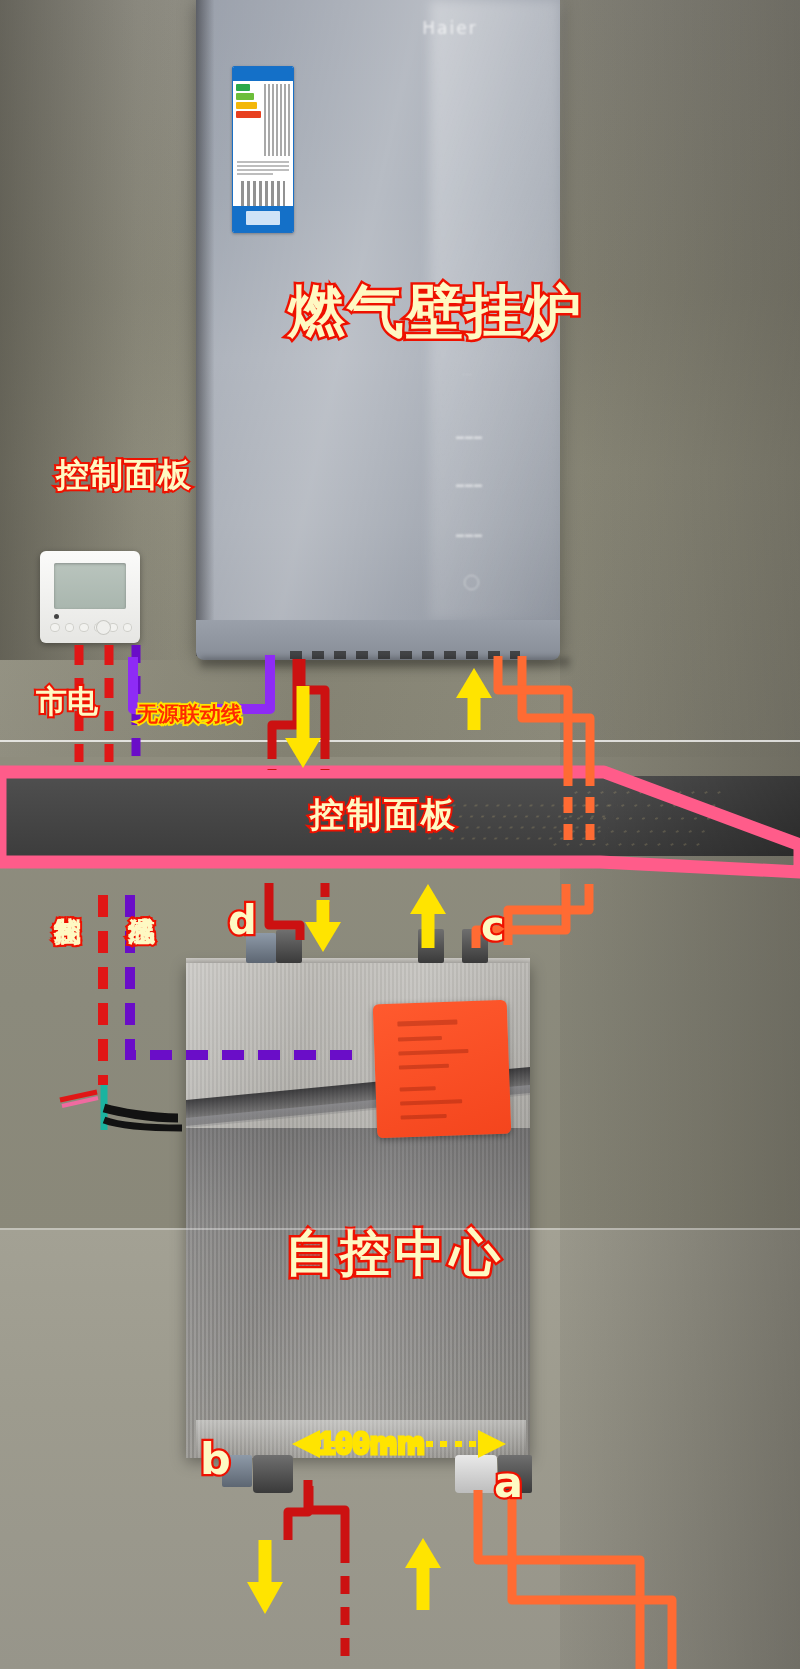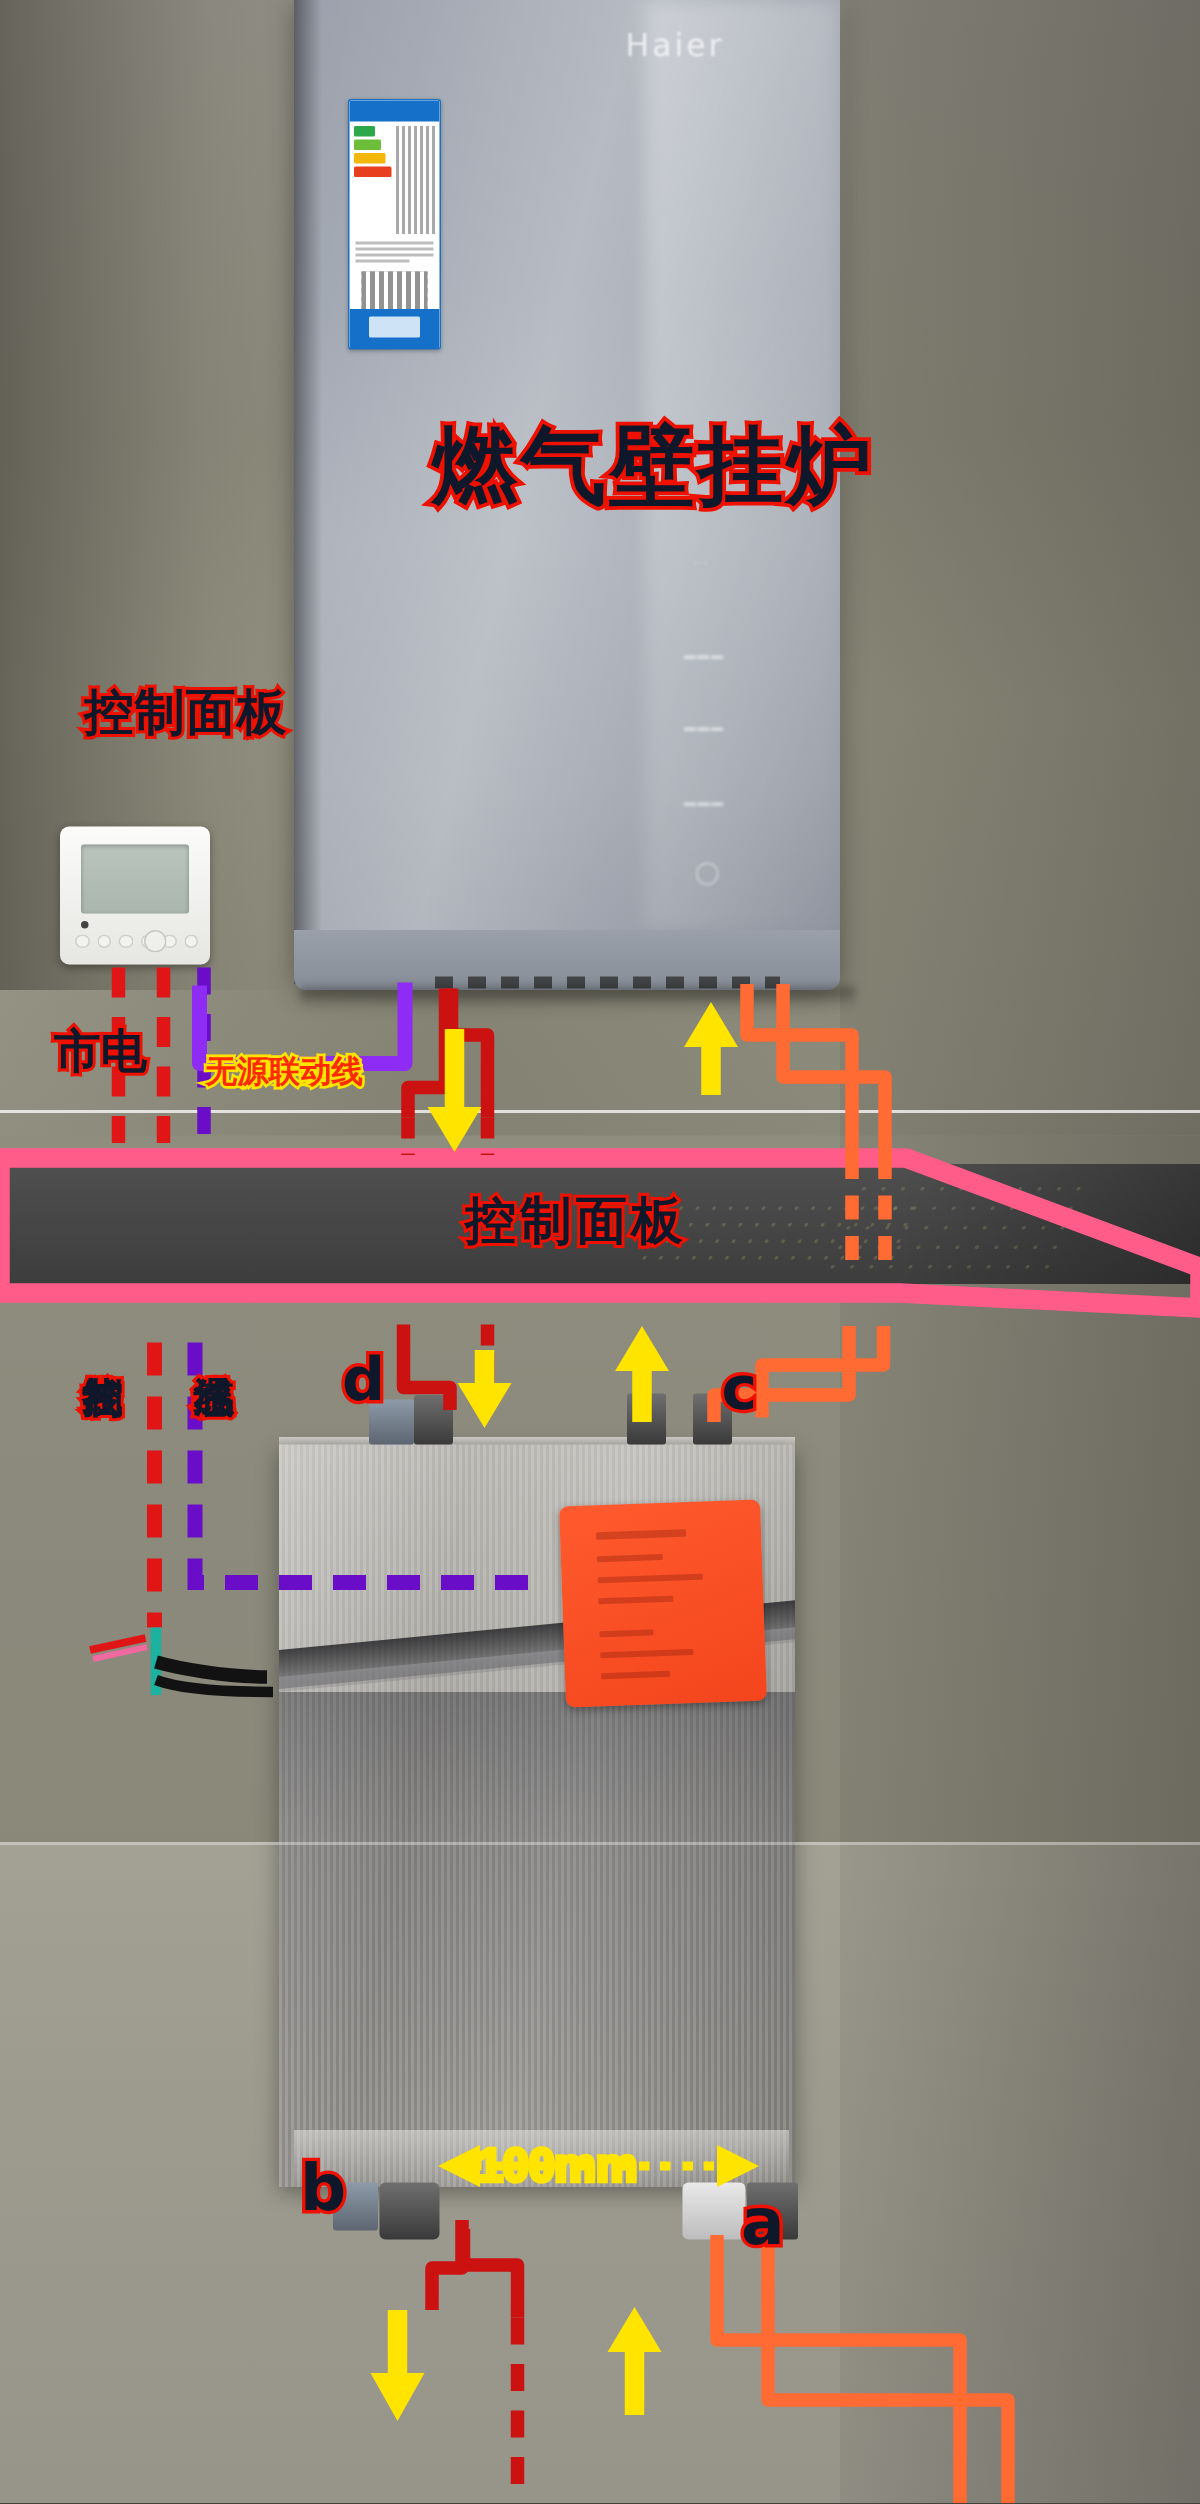--- a/index.html
+++ b/index.html
@@ -50,21 +50,21 @@
     filter:blur(6px);}
   .boiler-bottom{position:absolute;left:196px;top:620px;width:364px;height:40px;
     background:linear-gradient(180deg,#9aa0aa,#878d97);border-radius:0 0 8px 8px;}
   .boiler-vents{position:absolute;left:290px;top:651px;width:230px;height:8px;
     background:repeating-linear-gradient(90deg,#2b2b2b 0 12px, rgba(255,255,255,0) 12px 22px);
     opacity:.75;}
   .boiler-shadow-under{position:absolute;left:200px;top:658px;width:370px;height:14px;
     background:linear-gradient(180deg,rgba(0,0,0,.35),rgba(0,0,0,0));filter:blur(3px);}
 
   .haier-logo{position:absolute;left:390px;top:18px;width:120px;height:26px;
-    color:rgba(255,255,255,.72);font-size:21px;letter-spacing:2px;
+    color:rgba(255,255,255,.72);font-size:17px;letter-spacing:2px;
     font-family:"DejaVu Sans",sans-serif;filter:blur(.8px);text-align:center;}
 
   .energy-label{position:absolute;left:232px;top:66px;width:60px;height:165px;
     background:#fff;border:1px solid #1a6fc4;border-radius:2px;overflow:hidden;
     box-shadow:0 1px 3px rgba(0,0,0,.3);filter:blur(.35px);}
   .el-top{height:14px;background:#1470c8;}
   .el-grid{height:72px;padding:3px;display:flex;gap:2px;}
   .el-bars{width:26px;display:flex;flex-direction:column;gap:2px;}
   .el-bar{height:7px;border-radius:1px;}
   .el-qr{flex:1;background:
@@ -140,21 +140,21 @@
   .tb{width:10px;height:9px;border-radius:50%;background:#f2f2ef;box-shadow:inset 0 0 0 1px #cfcfca;}
   .thermo-dial{position:absolute;left:56px;top:69px;width:15px;height:15px;border-radius:50%;
     background:#efefec;box-shadow:inset 0 0 0 1px #c8c8c3;}
 
   
   svg.overlay{position:absolute;left:0;top:0;width:800px;height:1669px;pointer-events:none;}
 
   
   .lbl{position:absolute;white-space:nowrap;font-weight:bold;line-height:1;
     font-family:"DejaVu Sans","Liberation Sans",sans-serif;}
-  .lbl-yellow{color:#0f172a;
+  .lbl-yellow{color:#fef9c3;
     -webkit-text-stroke:4px #ee1100;paint-order:stroke fill;}
   .lbl-red{color:#ff2a00;-webkit-text-stroke:3.5px #ffe400;paint-order:stroke fill;}
 
   #t-boiler{left:288px;top:283px;font-size:57px;letter-spacing:2px;-webkit-text-stroke-width:5px;}
   #t-ctrlpanel{left:16px;top:458px;font-size:33px;letter-spacing:1px;margin-left:40px;-webkit-text-stroke-width:4px;}
   #t-mains{left:8px;top:686px;font-size:31px;margin-left:28px;-webkit-text-stroke-width:4px;}
   #t-link{left:137px;top:683px;font-size:21px;margin-top:21px;-webkit-text-stroke-width:3.5px;}
   #t-counter{left:310px;top:797px;font-size:34px;letter-spacing:3px;-webkit-text-stroke-width:4px;}
   #t-ctrlwire{left:50px;top:896px;font-size:27px;-webkit-text-stroke-width:4px;
     writing-mode:vertical-rl;text-orientation:upright;line-height:1.28;}
@@ -383,20 +383,21 @@
 
   <div class="lbl lbl-red" id="t-link">无源联动线</div>
 
   <div class="lbl lbl-yellow" id="t-counter">控制面板</div>
 
   <div class="lbl lbl-yellow" id="t-ctrlwire">控制线</div>
 
   <div class="lbl lbl-yellow" id="t-tempwire">温感线</div>
 
 
+  <div class="lbl lbl-yellow" id="t-brand2">自控中心</div>
 
   <div class="lbl" id="t-100mm">100mm</div>
 
   <div class="lbl lbl-yellow" id="t-mk-a">a</div>
   <div class="lbl lbl-yellow" id="t-mk-b">b</div>
   <div class="lbl lbl-yellow" id="t-mk-c">c</div>
   <div class="lbl lbl-yellow" id="t-mk-d">d</div>
 
 
   <div class="floor-seam"></div>

